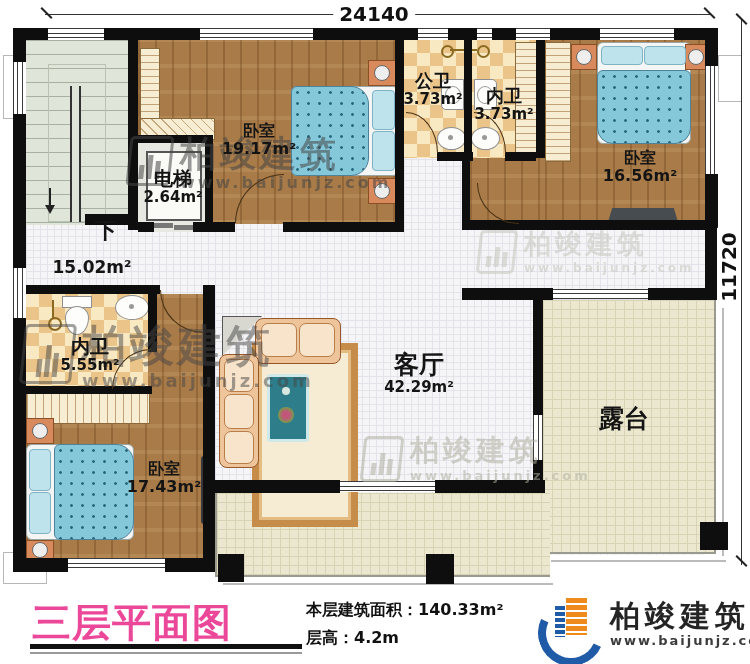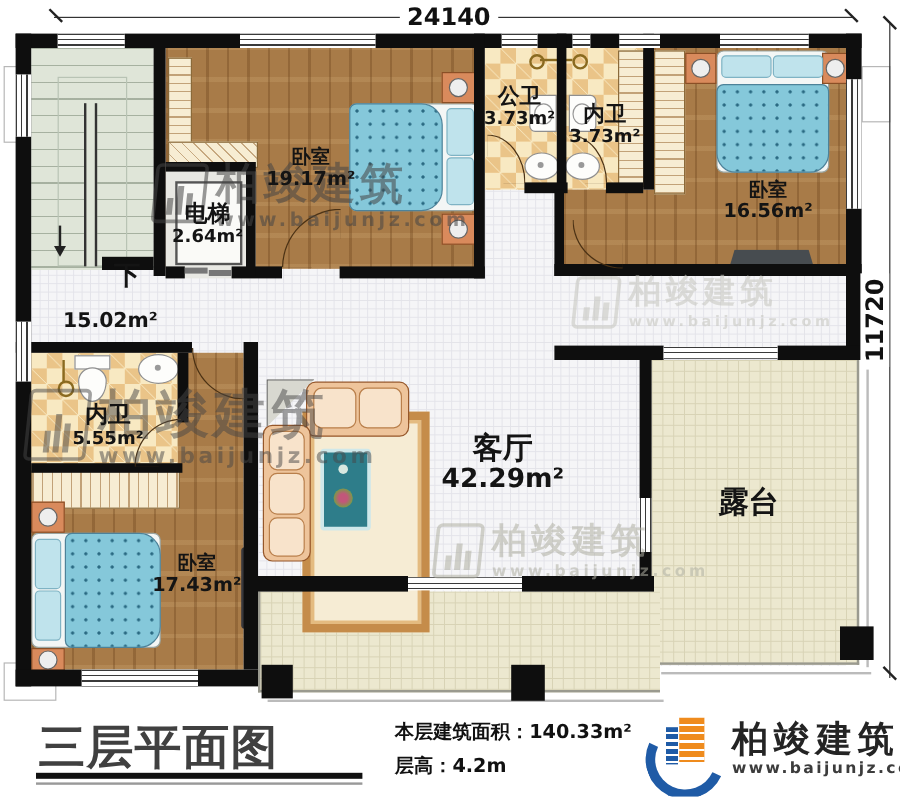--- a/index.html
+++ b/index.html
@@ -63,24 +63,24 @@
   .wm-logo b{display:block;width:5px;background:currentColor;}
   .wm-name{font-weight:bold;letter-spacing:4px;line-height:1;}
   .wm-url{font-weight:bold;letter-spacing:3px;line-height:1.4;}
   
   .dimline{position:absolute;background:#333;z-index:45;}
   .dimtick{position:absolute;width:15px;height:2px;background:#222;transform:rotate(45deg);z-index:46;}
   .dimtxt{position:absolute;transform:translate(-50%,-50%);font-size:20px;font-weight:bold;color:#111;
     background:#fff;padding:0 6px;z-index:46;white-space:nowrap;}
   .dimtxt.rot{transform:translate(-50%,-50%) rotate(-90deg);padding:0 4px;}
   
-  .ft-title{position:absolute;font-size:39px;font-weight:bold;color:#404040;letter-spacing:1px;z-index:60;}
+  .ft-title{position:absolute;font-size:39px;font-weight:bold;color:#ec4899;letter-spacing:1px;z-index:60;}
   .ft-scale{position:absolute;font-size:27px;font-weight:bold;color:#111;z-index:60;}
   .ft-line{position:absolute;z-index:60;}
-  .ft-info{position:absolute;font-size:16px;font-weight:bold;color:#111;z-index:60;margin-left:23px;}
+  .ft-info{position:absolute;font-size:16px;font-weight:bold;color:#111;z-index:60;}
   .logo-name{position:absolute;font-size:30px;font-weight:bold;color:#242424;letter-spacing:5px;z-index:60;}
   .logo-url{position:absolute;font-size:13px;font-weight:bold;color:#3c3c3c;letter-spacing:2px;z-index:60;}
   .arrowhead{position:absolute;width:0;height:0;border-left:5px solid transparent;
     border-right:5px solid transparent;border-top:9px solid #222;z-index:12;}
 </style>
 </head>
 <body>
 
 <div id="canvas">
 
@@ -319,23 +319,23 @@
     <span class="ar" style="font-size:17px;">15.02m²</span>
   </div>
   <div class="lbl" style="left:90px;top:355px;">
     <span class="nm" style="font-size:19px;">内卫</span>
     <span class="ar" style="font-size:15px;">5.55m²</span>
   </div>
   <div class="lbl" style="left:164px;top:478px;">
     <span class="nm">卧室</span>
     <span class="ar">17.43m²</span>
   </div>
-  <div class="lbl" style="left:419px;top:386px;">
+  <div class="lbl" style="left:419px;top:373px;">
     <span class="nm" style="font-size:25px;">客厅</span>
-    <span class="ar" style="font-size:22px;">42.29m²</span>
+    <span class="ar" style="font-size:15px;">42.29m²</span>
   </div>
   <div class="lbl" style="left:624px;top:419px;">
     <span class="nm" style="font-size:25px;">露台</span>
   </div>
 
   <div class="dimline" style="left:45px;top:14px;width:665px;height:1px;"></div>
   <div class="dimtick" style="left:39px;top:12px;"></div>
   <div class="dimtick" style="left:702px;top:12px;"></div>
   <div class="dimtxt" style="left:374px;top:14px;">24140</div>
   <div class="dimline" style="left:741px;top:20px;width:1px;height:545px;"></div>

